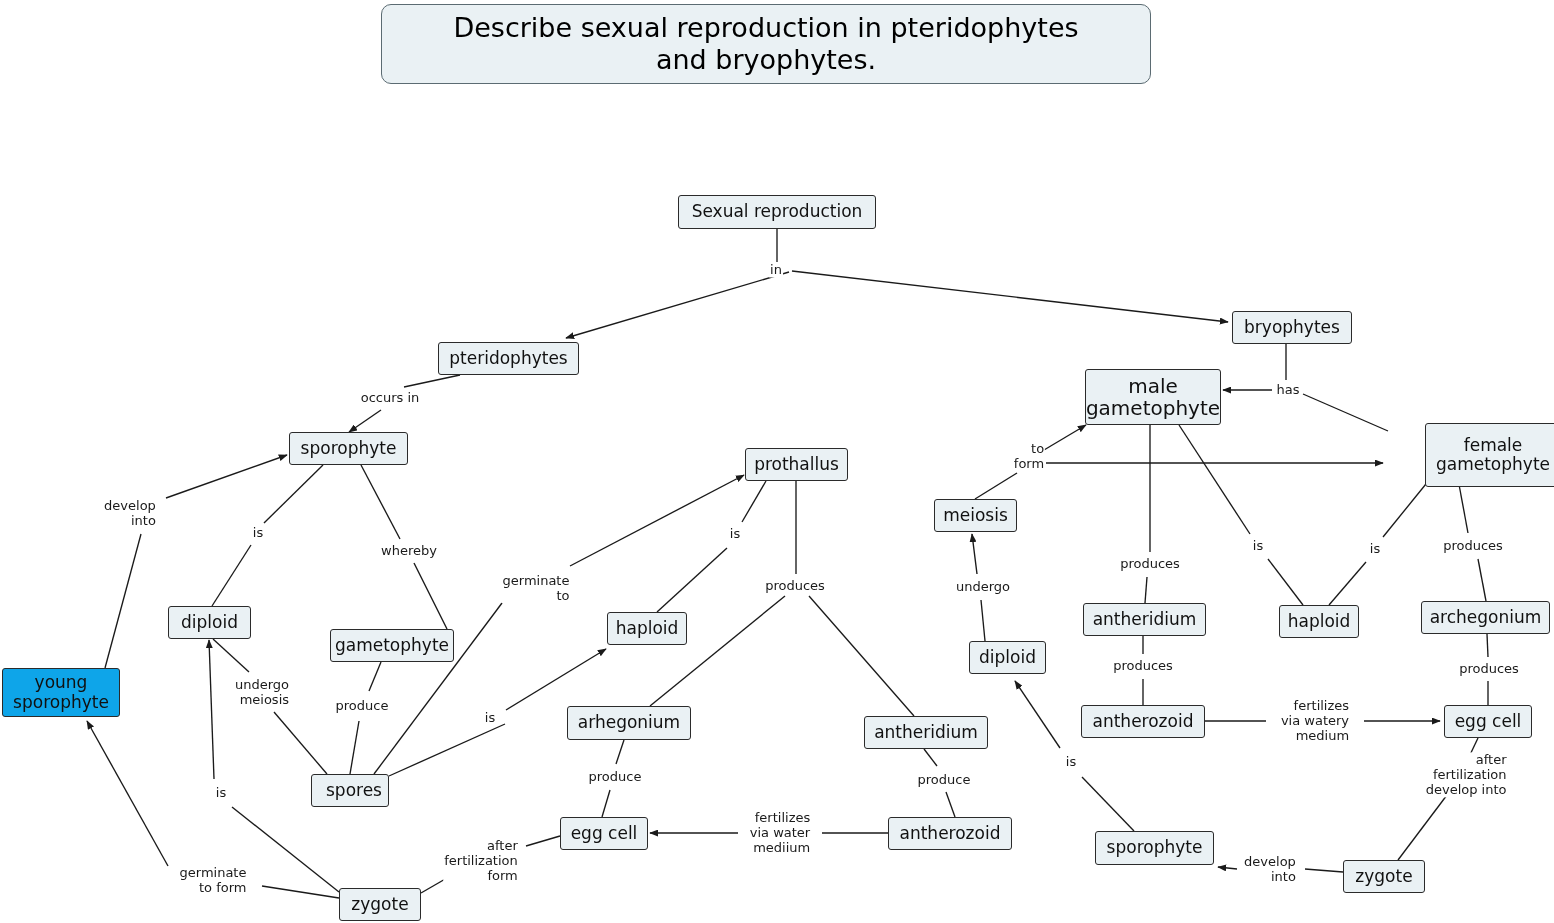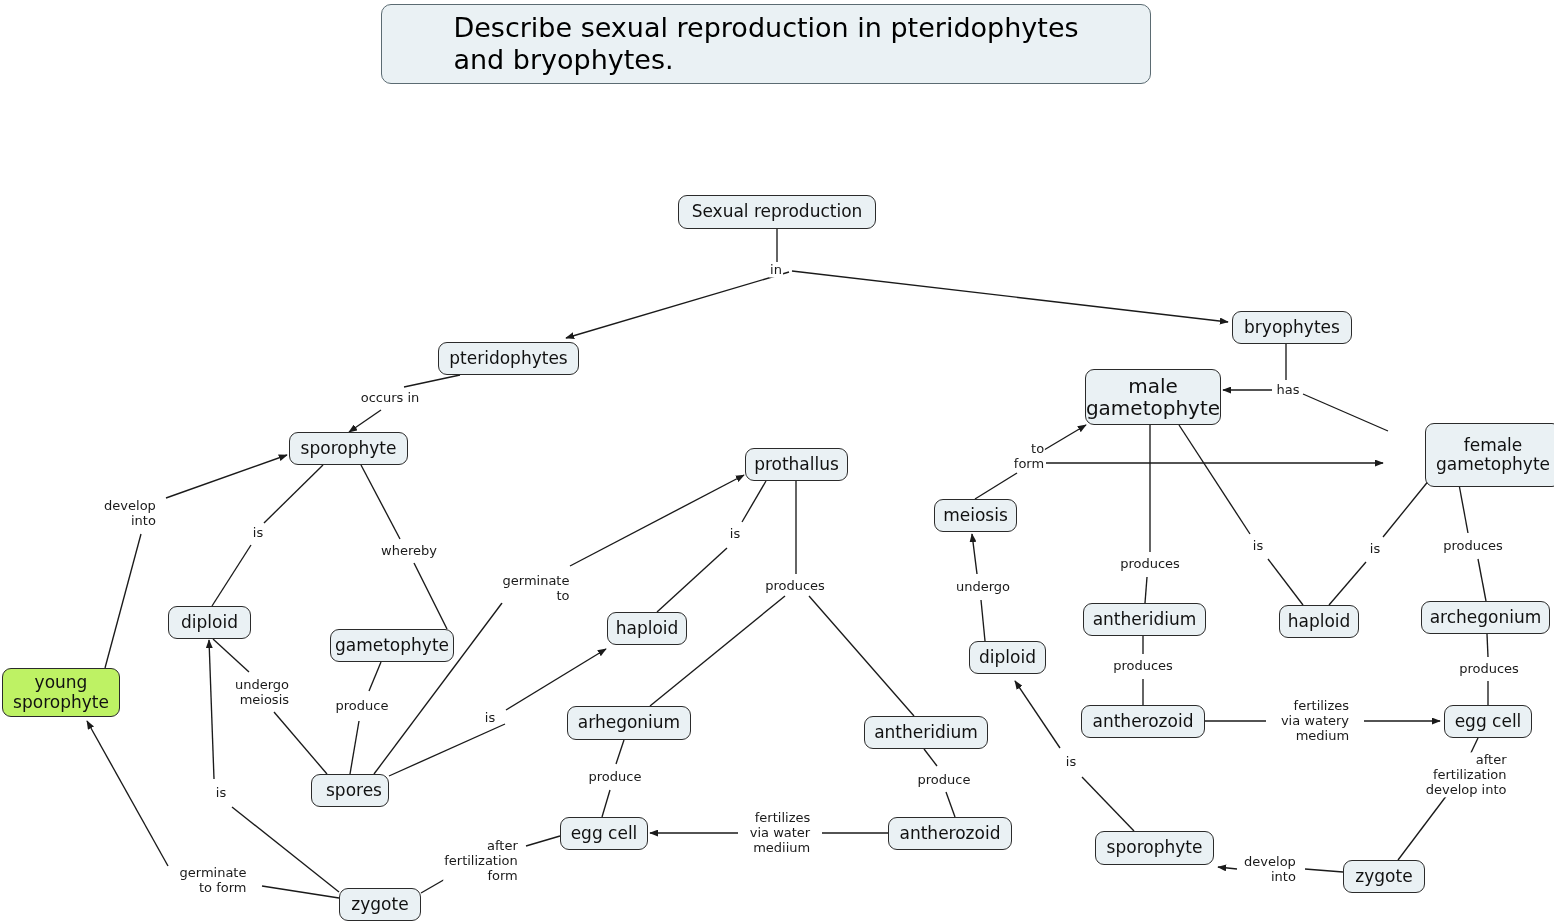--- a/index.html
+++ b/index.html
@@ -23,40 +23,41 @@
     top: 0;
     width: 1554px;
     height: 923px;
     pointer-events: none;
   }
   .node {
     position: absolute;
     box-sizing: border-box;
     background: #eaf1f4;
     border: 1.4px solid #2b2b2b;
-    border-radius: 9px;
+    border-radius: 3px;
     display: flex;
     align-items: center;
     justify-content: center;
     text-align: center;
     color: #111111;
     font-family: "DejaVu Sans", sans-serif;
     line-height: 1.12;
     white-space: pre-line;
     z-index: 3;
   }
   .title-box {
     position: absolute;
     box-sizing: border-box;
     background: #eaf1f4;
     border: 1.3px solid #5b6b72;
     border-radius: 10px;
     display: flex;
     align-items: center;
     justify-content: center;
+    text-align: center;
     color: #000000;
     font-family: "DejaVu Sans", sans-serif;
     white-space: pre-line;
     line-height: 1.18;
     z-index: 3;
   }
   .elabel {
     position: absolute;
     color: #1a1a1a;
     font-family: "DejaVu Sans", sans-serif;
@@ -159,21 +160,21 @@
       <div class="node" style="left: 289px; top: 432px; width: 119px; height: 33px; font-size: 17px; background: rgb(234, 241, 244); border-color: rgb(43, 43, 43);">sporophyte</div>
       <div class="node" style="left: 745px; top: 448px; width: 103px; height: 33px; font-size: 17px; background: rgb(234, 241, 244); border-color: rgb(43, 43, 43);">prothallus</div>
       <div class="node" style="left: 1085px; top: 369px; width: 136px; height: 56px; font-size: 20px; background: rgb(234, 241, 244); border-color: rgb(43, 43, 43);">male
 gametophyte</div>
       <div class="node" style="left: 1385px; top: 423px; width: 136px; height: 64px; font-size: 17px; background: rgb(234, 241, 244); border-color: rgb(43, 43, 43); margin-left: 40px;">female
 gametophyte</div>
       <div class="node" style="left: 934px; top: 499px; width: 83px; height: 33px; font-size: 17px; background: rgb(234, 241, 244); border-color: rgb(43, 43, 43);">meiosis</div>
       <div class="node" style="left: 168px; top: 606px; width: 83px; height: 33px; font-size: 17px; background: rgb(234, 241, 244); border-color: rgb(43, 43, 43);">diploid</div>
       <div class="node" style="left: 330px; top: 629px; width: 124px; height: 33px; font-size: 17px; background: rgb(234, 241, 244); border-color: rgb(43, 43, 43);">gametophyte</div>
       <div class="node" style="left: 607px; top: 612px; width: 80px; height: 33px; font-size: 17px; background: rgb(234, 241, 244); border-color: rgb(43, 43, 43);">haploid</div>
-      <div class="node" style="left: 2px; top: 668px; width: 118px; height: 49px; font-size: 17px; background: #bef264; border-color: rgb(43, 43, 43);">young
+      <div class="node" style="left: 2px; top: 668px; width: 118px; height: 49px; font-size: 17px; background: #0ea5e9; border-color: rgb(43, 43, 43);">young
 sporophyte</div>
       <div class="node" style="left: 1083px; top: 603px; width: 123px; height: 33px; font-size: 17px; background: rgb(234, 241, 244); border-color: rgb(43, 43, 43);">antheridium</div>
       <div class="node" style="left: 1279px; top: 605px; width: 80px; height: 33px; font-size: 17px; background: rgb(234, 241, 244); border-color: rgb(43, 43, 43);">haploid</div>
       <div class="node" style="left: 1421px; top: 601px; width: 129px; height: 33px; font-size: 17px; background: rgb(234, 241, 244); border-color: rgb(43, 43, 43);">archegonium</div>
       <div class="node" style="left: 969px; top: 641px; width: 77px; height: 33px; font-size: 17px; background: rgb(234, 241, 244); border-color: rgb(43, 43, 43);">diploid</div>
       <div class="node" style="left: 567px; top: 706px; width: 124px; height: 34px; font-size: 17px; background: rgb(234, 241, 244); border-color: rgb(43, 43, 43);">arhegonium</div>
       <div class="node" style="left: 864px; top: 716px; width: 124px; height: 33px; font-size: 17px; background: rgb(234, 241, 244); border-color: rgb(43, 43, 43);">antheridium</div>
       <div class="node" style="left: 1081px; top: 705px; width: 124px; height: 33px; font-size: 17px; background: rgb(234, 241, 244); border-color: rgb(43, 43, 43);">antherozoid</div>
       <div class="node" style="left: 1444px; top: 705px; width: 88px; height: 33px; font-size: 17px; background: rgb(234, 241, 244); border-color: rgb(43, 43, 43);">egg cell</div>
       <div class="node" style="left: 311px; top: 774px; width: 78px; height: 33px; font-size: 17px; background: rgb(234, 241, 244); border-color: rgb(43, 43, 43); padding-left: 8px;">spores</div>

